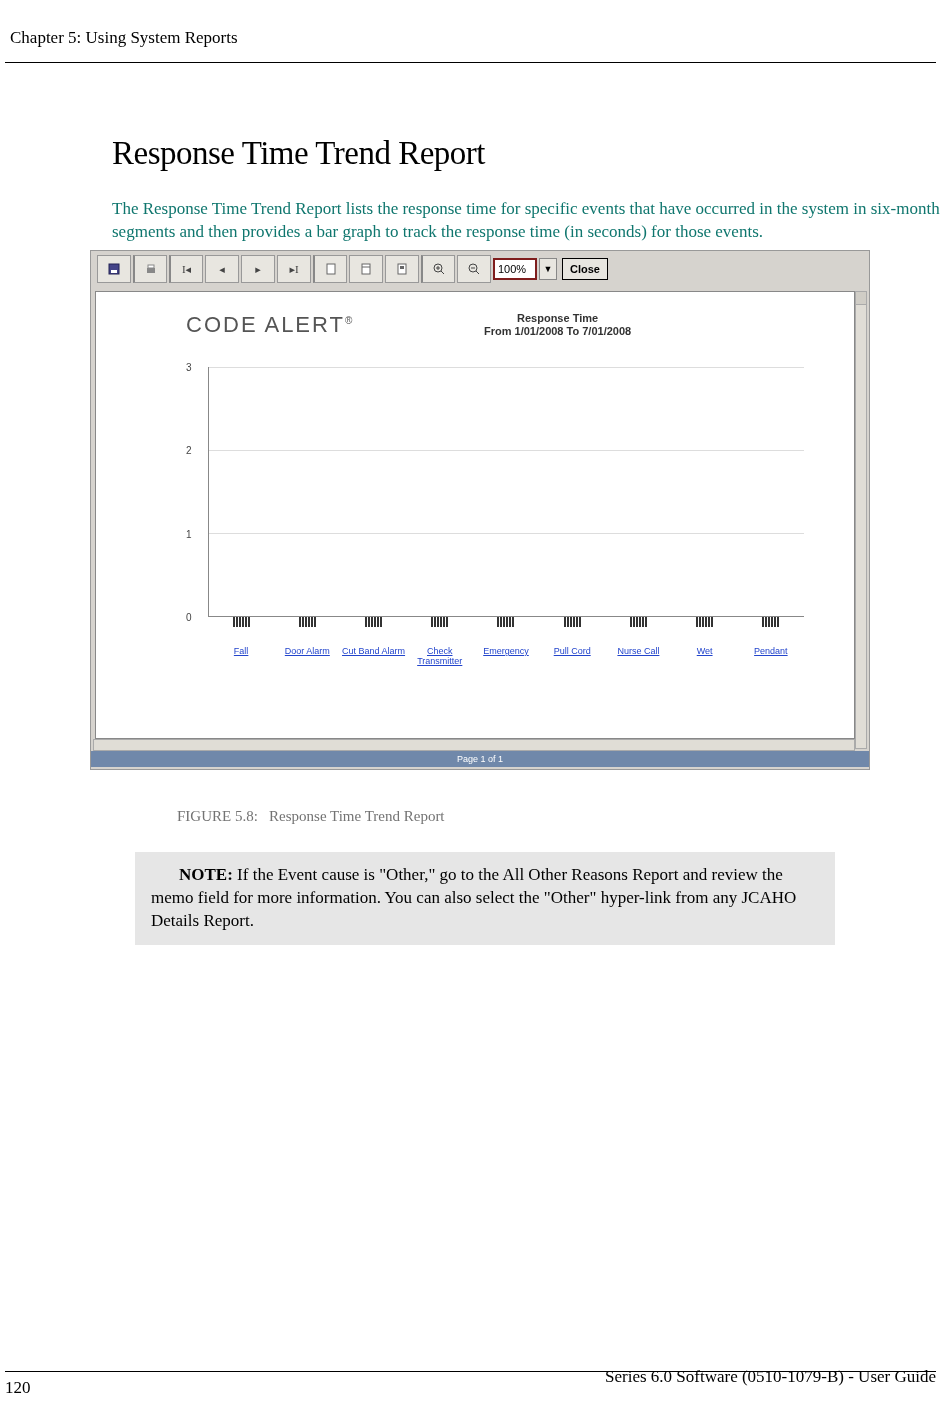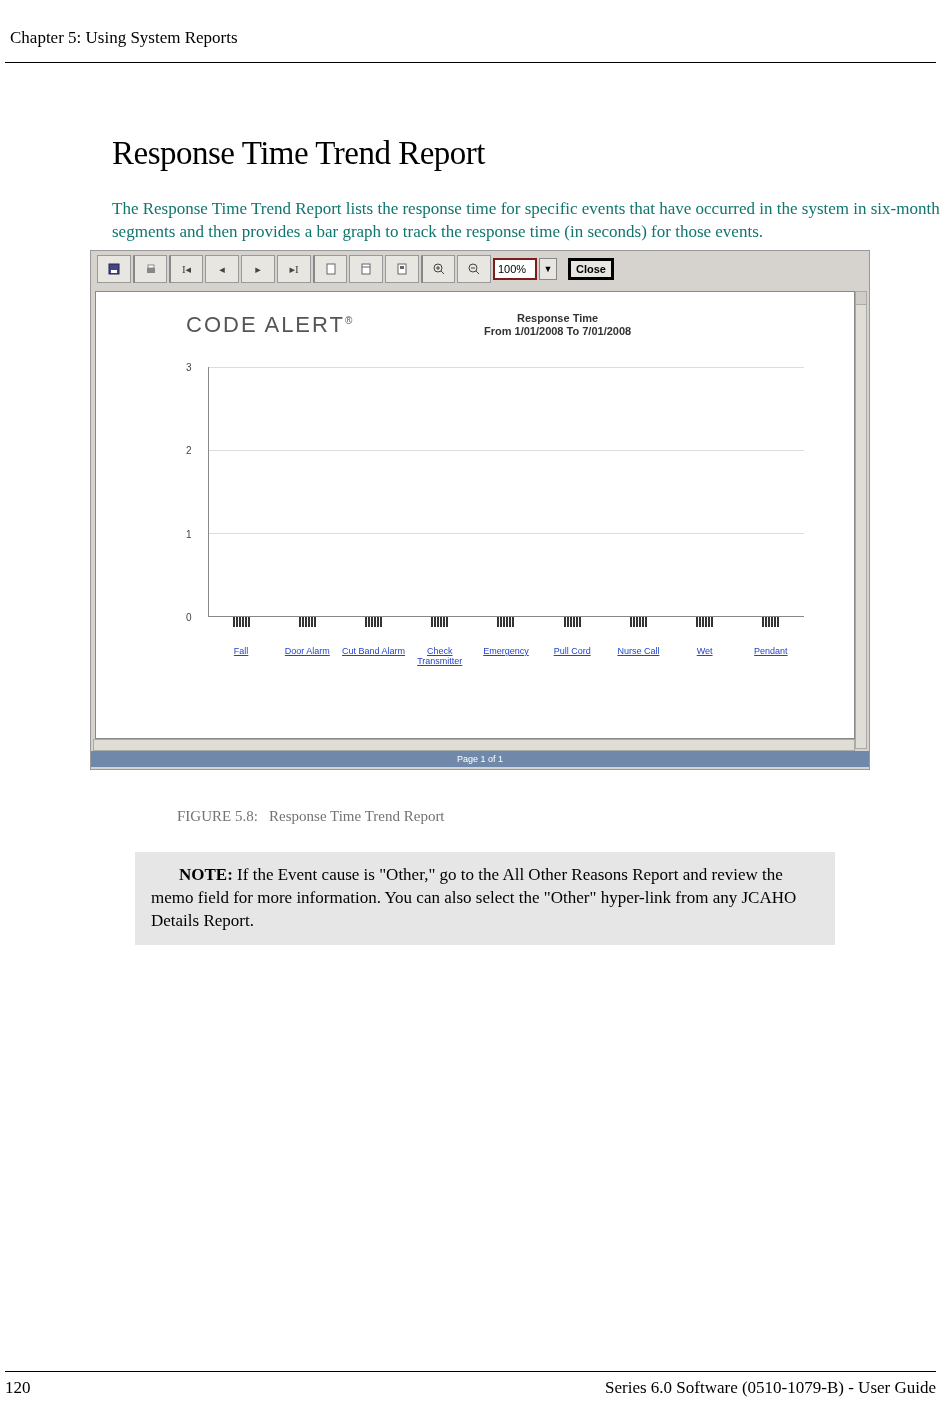--- a/index.html
+++ b/index.html
@@ -90,28 +90,28 @@
       border: 1px solid #888;
       display: flex;
       align-items: center;
       justify-content: center;
       font-size: 9px;
     }
     .close-btn {
       width: 46px;
       height: 22px;
       background: #e8e6e0;
-      border: 3px solid #000000;
+      border: 1px solid #000000;
       font-size: 11px;
       font-family: Arial, sans-serif;
       font-weight: bold;
       display: flex;
       align-items: center;
       justify-content: center;
-      margin-left: 9px;
+      margin-left: 3px;
     }
     .report-viewport {
       position: absolute;
       top: 40px;
       left: 4px;
       right: 14px;
       bottom: 30px;
       background: #fff;
       border: 1px solid #888;
     }
@@ -276,21 +276,21 @@
       border-top: 1px solid #000;
     }
     .footer-pagenum {
       position: absolute;
       bottom: 22px;
       left: 5px;
       font-size: 17px;
     }
     .footer-doc {
       position: absolute;
-      bottom: 22px;
+      bottom: 33px;
       right: 5px;
       font-size: 17px;
     }
   </style>
 </head>
 <body>
 
 <div class="page-header">Chapter 5: Using System Reports</div>
 <div class="header-rule"></div>
 

